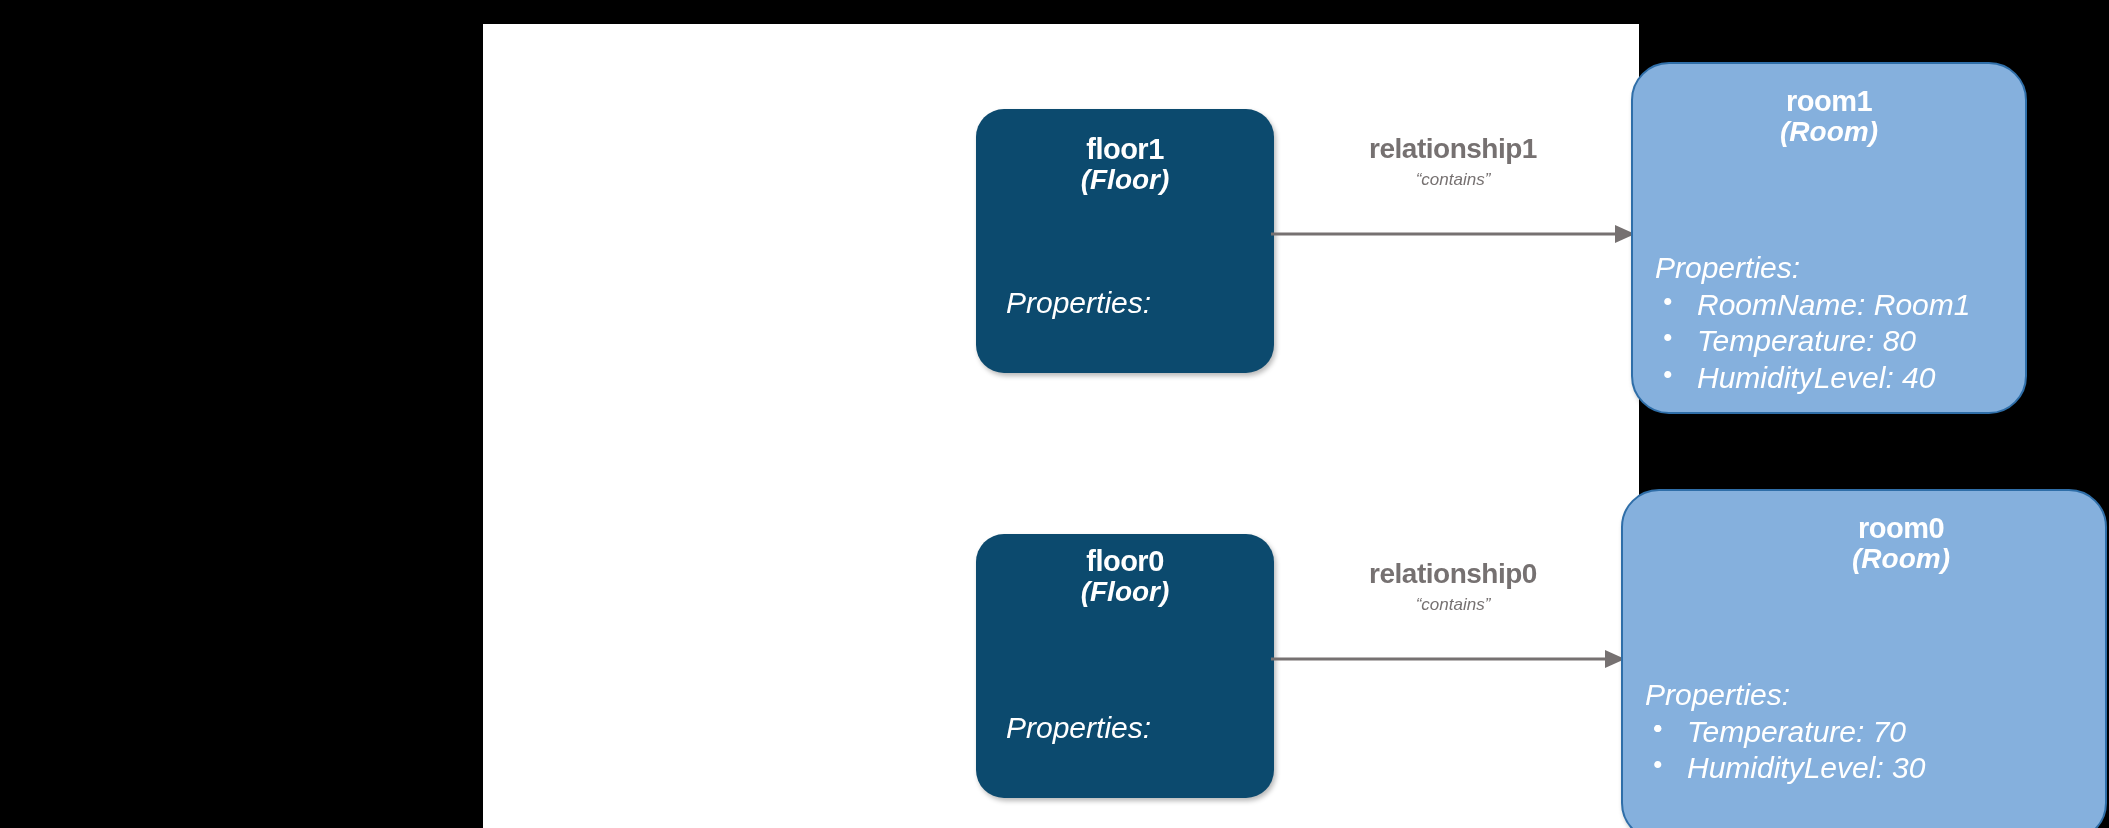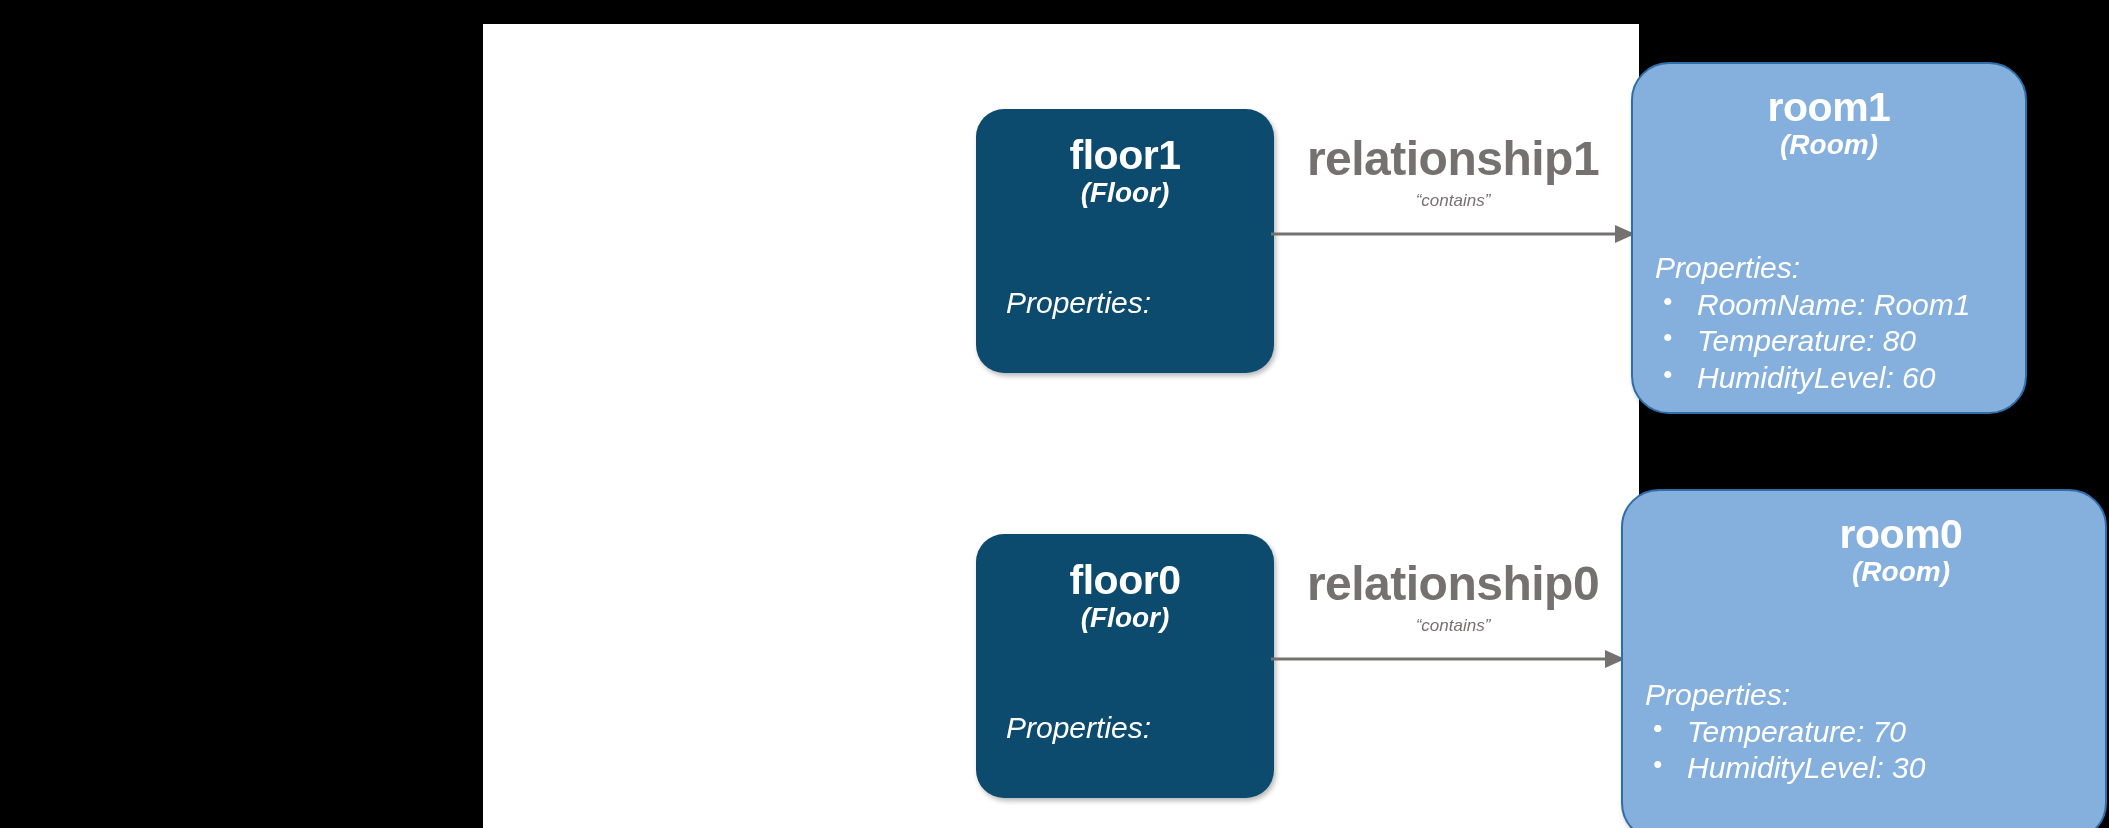--- a/index.html
+++ b/index.html
@@ -51,21 +51,21 @@
     box-shadow: 2px 3px 5px rgba(0,0,0,0.28);
   }
 
   
   .node-head {
     text-align: center;
     width: 100%;
   }
   .node-name {
     font-weight: bold;
-    font-size: 41px;
+    font-size: 29px;
     line-height: 1.05;
     letter-spacing: -0.5px;
     font-stretch: condensed;
   }
   .node-type {
     font-style: italic;
     font-size: 28px;
     line-height: 1.12;
     font-weight: bold;
   }
@@ -115,21 +115,21 @@
     top: 177px;
   }
 
   
   #floor0 {
     left: 493px;
     top: 510px;
     width: 298px;
     height: 264px;
   }
-  #floor0 .node-head { margin-top: 25px; }
+  #floor0 .node-head { margin-top: 12px; }
   #floor0 .props-label {
     position: absolute;
     left: 30px;
     top: 177px;
   }
 
   
   #room1 {
     left: 1148px;
     top: 38px;
@@ -158,21 +158,21 @@
   }
 
   
   .edge-label {
     position: absolute;
     text-align: center;
     color: #767171;
   }
   .edge-name {
     font-weight: bold;
-    font-size: 48px;
+    font-size: 28px;
     line-height: 1.06;
     letter-spacing: -0.5px;
     font-stretch: condensed;
     white-space: nowrap;
   }
   .edge-sub {
     font-style: italic;
     font-size: 17px;
     line-height: 1.2;
     margin-top: 6px;
@@ -227,21 +227,21 @@
           <li>
             <span class="bullet">•</span>
             <span>RoomName: Room1</span>
           </li>
           <li>
             <span class="bullet">•</span>
             <span>Temperature: 80</span>
           </li>
           <li>
             <span class="bullet">•</span>
-            <span>HumidityLevel: 60</span>
+            <span>HumidityLevel: 40</span>
           </li>
         </ul>
       </div>
     </div>
 
     <div class="node floor" id="floor0">
       <div class="node-head">
         <div class="node-name">floor0</div>
         <div class="node-type">(Floor)</div>
       </div>

